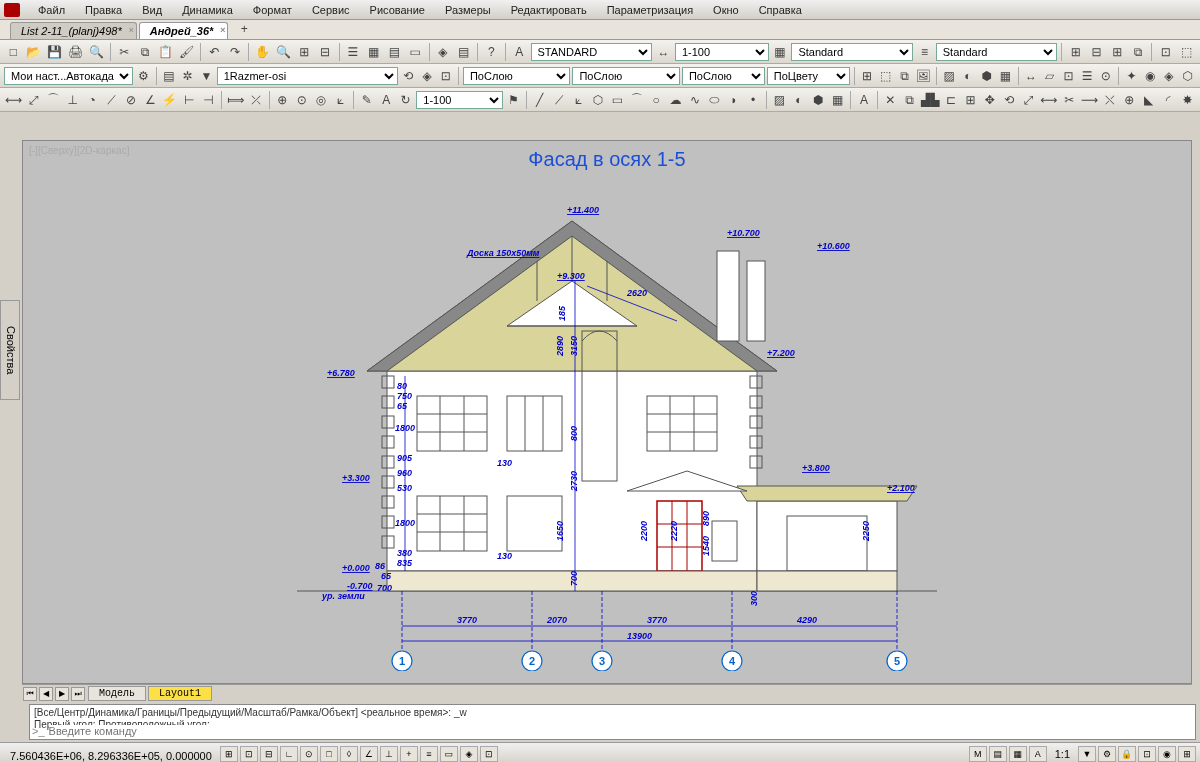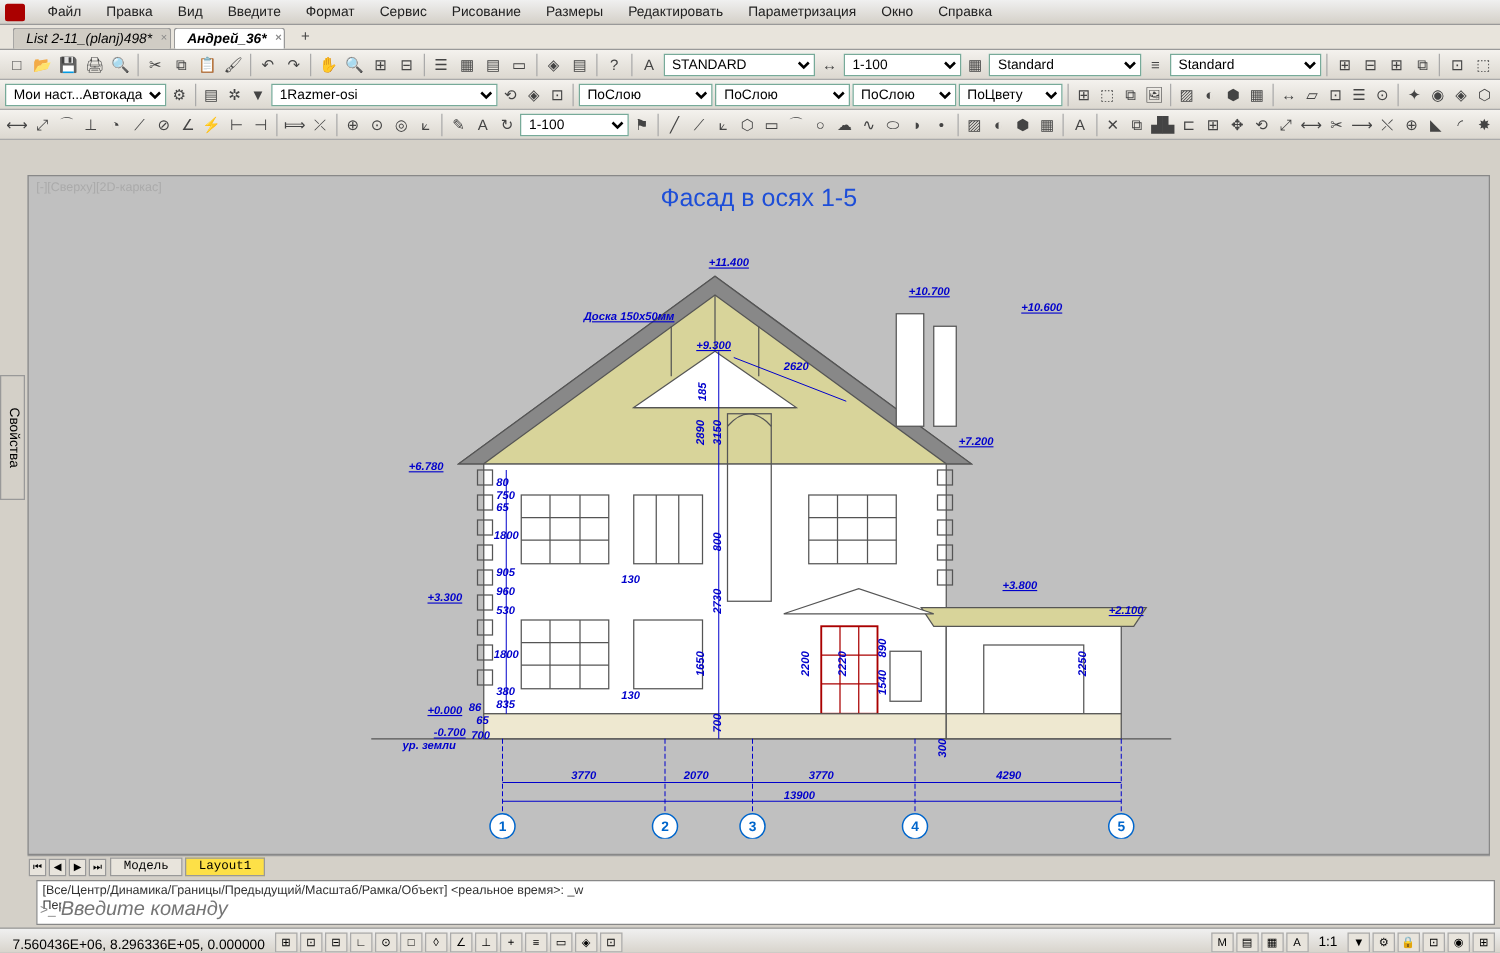--- a/index.html
+++ b/index.html
@@ -24,21 +24,21 @@
 .drawing-title { position:absolute; top:7px; left:50%; transform:translateX(-50%); font-size:20px; color:#1d4ed8; }
 .house-svg { position:absolute; top:40px; left:50%; transform:translateX(-50%); }
 .bottom-tabs { position:absolute; bottom:60px; left:22px; right:8px; height:18px; background:#d4d0c8; display:flex; align-items:center; border-top:1px solid #999; }
 .bt-nav { width:14px; height:14px; border:1px solid #999; background:#e8e4dc; margin:0 1px; display:flex; align-items:center; justify-content:center; font-size:8px; cursor:pointer; }
 .bt-tab { padding:1px 10px; background:#e8e4dc; border:1px solid #999; font-size:10px; margin-left:2px; cursor:pointer;font-family:Liberation Mono, monospace; }
 .bt-tab.active { background:#fde047; }
 .cmd-area { position:absolute; bottom:22px; left:4px; right:4px; height:36px; background:#fff; border:1px solid #888; font-size:11px; padding:2px 4px; overflow:hidden;margin-left:25px; }
 .cmd-area .hist { color:#333; font-size:10px; line-height:12px; }
 .cmd-input-row { position:absolute; bottom:2px; left:2px; right:2px; display:flex; align-items:center; }
 .cmd-prompt { color:#888; margin-right:4px; }
-.cmd-input { flex:1; border:none; outline:none; font-size:16px; font-style:italic; color:#999; }
+.cmd-input { flex:1; border:none; outline:none; font-size:11px; color:#999; }
 .statusbar { position:absolute; bottom:0; left:0; right:0; height:20px; background:linear-gradient(#f0f0f0,#d8d4cc); border-top:1px solid #999; display:flex; align-items:flex-end; padding:0 4px; gap:2px; font-size:10px; }
 .sb-coord { padding:0 6px; }
 .sb-btn { width:18px; height:16px; border:1px solid #aaa; background:#e8e4dc; display:flex; align-items:center; justify-content:center; cursor:pointer; font-size:9px; }
 .sb-right { margin-left:auto; display:flex; gap:2px; align-items:center; }
 
 .dim { fill:#0000cc; font-size:9px; font-weight:bold; font-style:italic; }
 .dimline { stroke:#0000cc; stroke-width:0.8; fill:none; }
 .elev { fill:#0000cc; font-size:9px; font-weight:bold; font-style:italic; }
 .axisnum { fill:#0066cc; font-size:11px; font-weight:bold; }
 .house { stroke:#555; stroke-width:1; fill:none; }
@@ -46,21 +46,21 @@
 .roof { fill:#d8d49a; stroke:#555; stroke-width:1; }
 </style>
 </head>
 <body>
 
 <div class="menubar">
   <div class="app-icon"></div>
   <div class="mi">Файл</div>
   <div class="mi">Правка</div>
   <div class="mi">Вид</div>
-  <div class="mi">Введите</div>
+  <div class="mi">Динамика</div>
   <div class="mi">Формат</div>
   <div class="mi">Сервис</div>
   <div class="mi">Рисование</div>
   <div class="mi">Размеры</div>
   <div class="mi">Редактировать</div>
   <div class="mi">Параметризация</div>
   <div class="mi">Окно</div>
   <div class="mi">Справка</div>
 </div>
 

